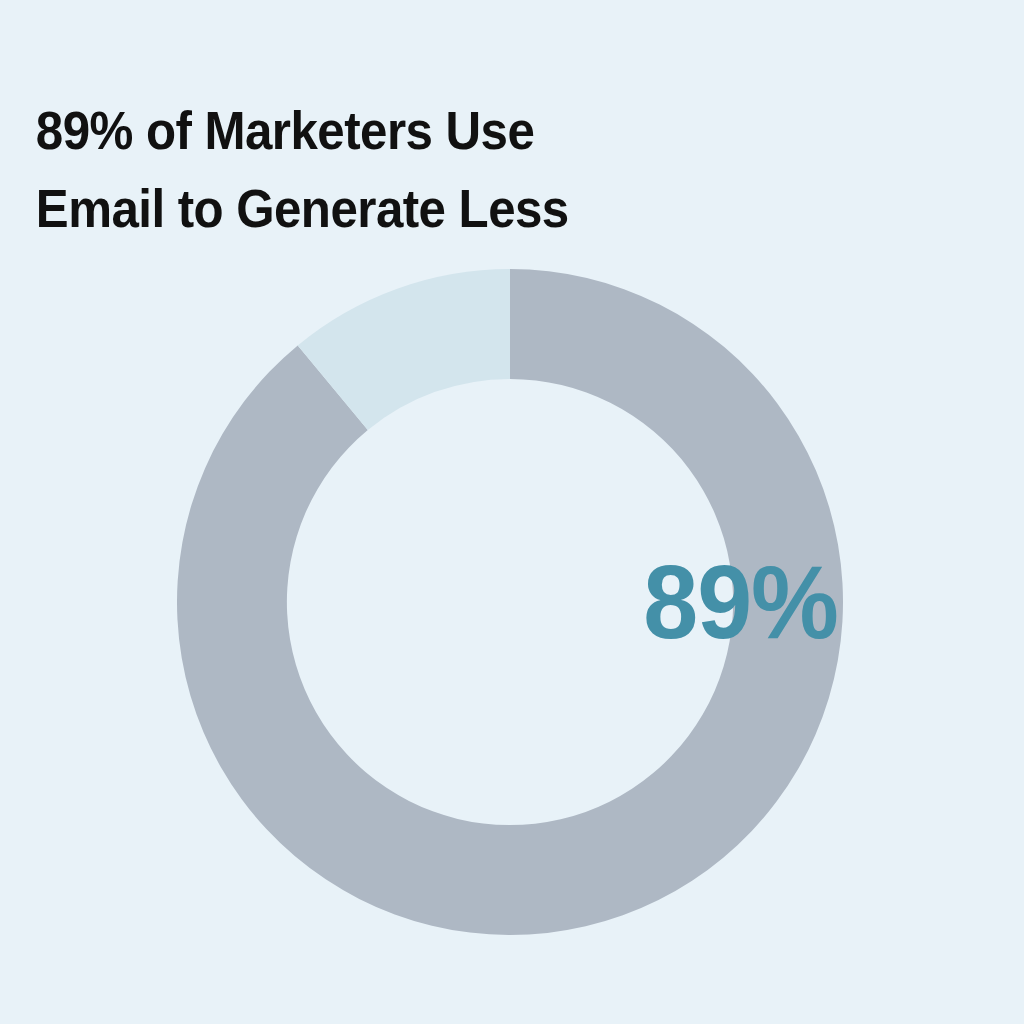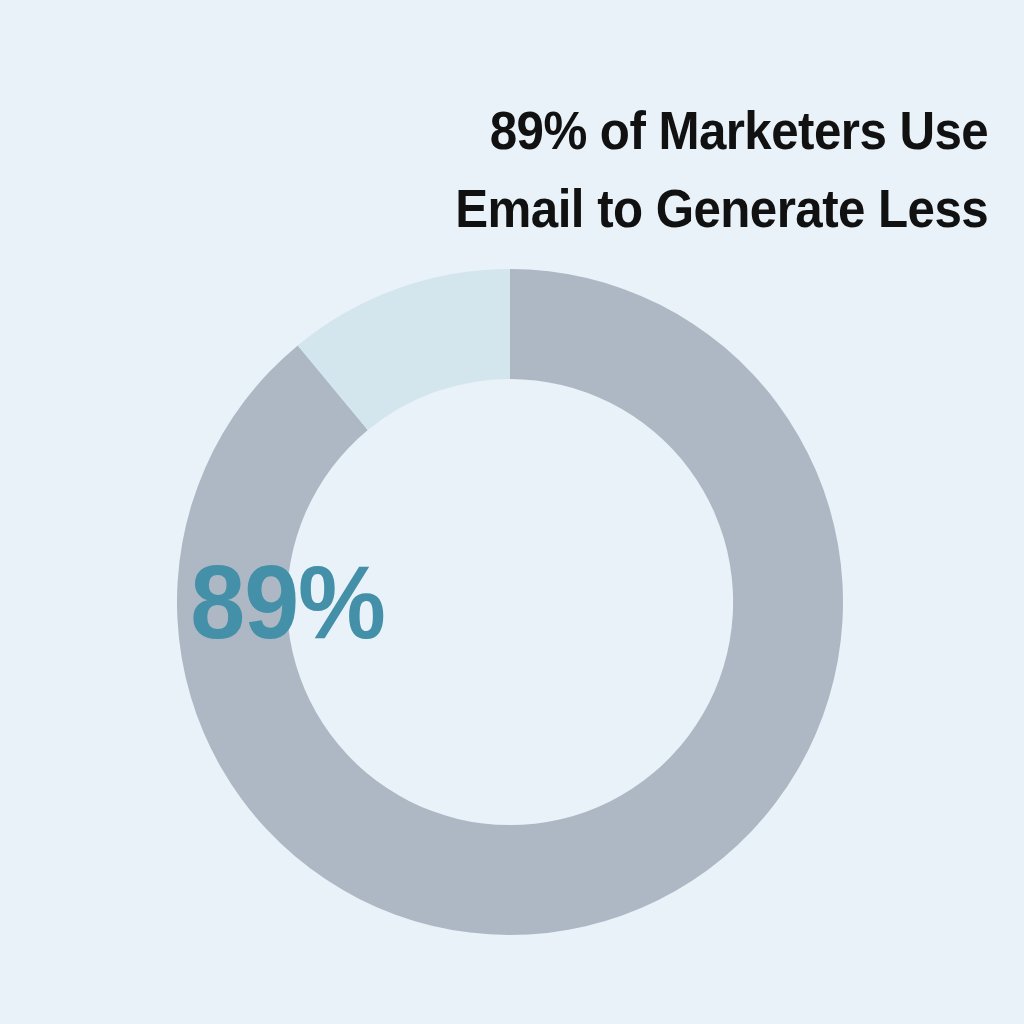--- a/index.html
+++ b/index.html
@@ -19,21 +19,21 @@
     background: #e8f2f8;
     box-sizing: border-box;
   }
 
   
   #title-block {
     position: absolute;
     left: 0;
     top: 92px;
     width: 1024px;
-    text-align: right;
+    text-align: left;
   }
   .title-line {
     display: block;
     color: #111111;
     font-family: "Liberation Sans", sans-serif;
     font-weight: 700;
     font-size: 53px;
     line-height: 78px;
     letter-spacing: -0.6px;
     transform: scaleX(0.93);
@@ -49,27 +49,27 @@
     width: 666px;
     height: 666px;
   }
   #donut-svg {
     display: block;
     width: 666px;
     height: 666px;
   }
   #center-label {
     position: absolute;
-    left: 8px;
+    left: 0;
     top: 0;
     width: 666px;
     height: 666px;
     display: flex;
     align-items: center;
-    justify-content: flex-start;
+    justify-content: flex-end;
     pointer-events: none;
   }
   #center-value {
     color: #4490a8;
     font-family: "Liberation Sans", sans-serif;
     font-weight: 700;
     font-size: 104px;
     line-height: 104px;
     letter-spacing: -1px;
     transform: scaleX(0.95);

